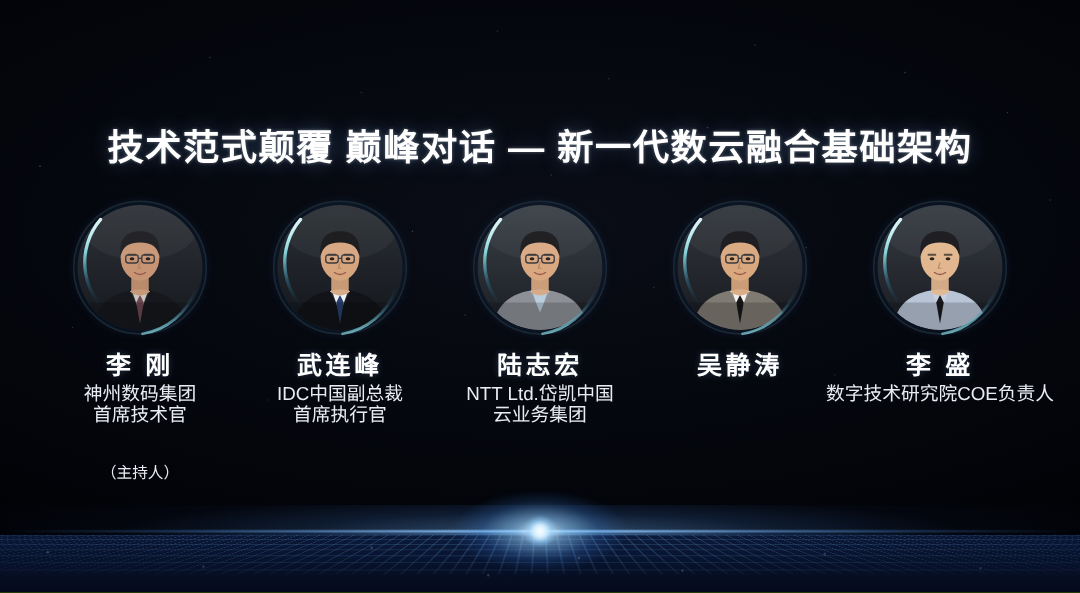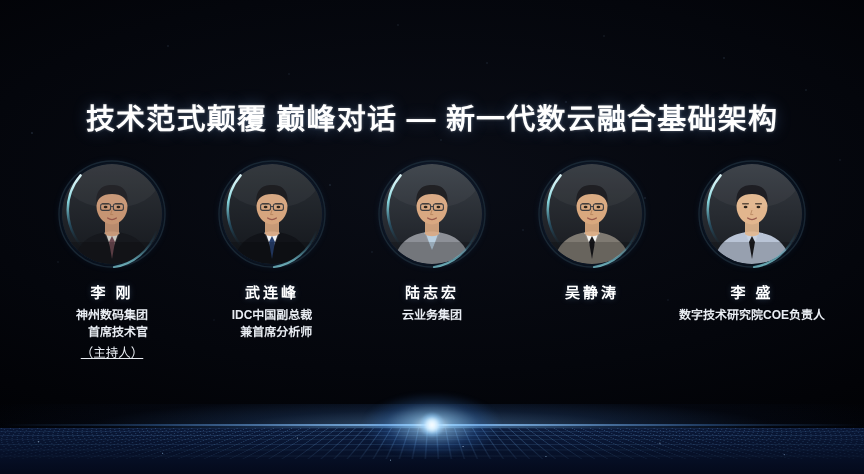--- a/index.html
+++ b/index.html
@@ -168,33 +168,33 @@
   .portrait{
     position:absolute;left:6px;top:6px;width:100px;height:100px;
     border-radius:50%;overflow:hidden;
     background:#14181e;
     box-shadow:0 0 12px rgba(80,150,220,.20) inset,0 0 10px rgba(60,130,210,.22);
   }
   .portrait svg{display:block;width:100px;height:100px;}
 
   .name{
     margin-top:14px;
-    font-size:15px;font-weight:700;letter-spacing:3px;
+    font-size:20px;font-weight:700;letter-spacing:3px;
     color:#ffffff;line-height:18px;white-space:nowrap;
     text-shadow:0 0 6px rgba(150,200,255,.25);
   }
   .org{
     margin-top:5px;
-    font-size:12px;line-height:17px;font-weight:700;
-    color:#e9edf3;text-align:right;white-space:nowrap;
+    font-size:15px;line-height:17px;font-weight:400;
+    color:#e9edf3;text-align:center;white-space:nowrap;
   }
   .org div{white-space:nowrap;}
   .role-tag{
-    margin-top:4px;
-    font-size:12.5px;line-height:17px;color:#e9edf3;white-space:nowrap;text-decoration:underline;
+    margin-top:29px;
+    font-size:12.5px;line-height:17px;color:#e9edf3;white-space:nowrap;
   }
 </style>
 </head>
 <body>
 
 <div class="stage">
 
   <div class="bg-vignette"></div>
   <div class="bg-stars"></div>
 
@@ -318,21 +318,21 @@
               </linearGradient>
             </defs>
             <circle cx="56" cy="56" r="53" fill="none" stroke="#1c2b38" stroke-width="1.4" opacity=".85"></circle>
             <path d="M 24.5 17.5 A 53 53 0 0 0 37 97" fill="none" stroke="url(#rg1)" stroke-width="2.6" stroke-linecap="round"></path>
             <path d="M 100 74 A 53 53 0 0 1 58 109" fill="none" stroke="url(#rg21)" stroke-width="2.2" stroke-linecap="round"></path>
           </svg>
         </div>
         <div class="name">武连峰</div>
         <div class="org">
           <div>IDC中国副总裁</div>
-          <div>兼首席分析师</div>
+          <div>首席执行官</div>
         </div>
       </div>
       <div class="speaker">
         <div class="portrait-wrap">
           <div class="portrait">
             <svg viewBox="0 0 100 100">
               <defs>
                 <linearGradient id="bg-portrait-lu-zhihong" x1="0" y1="0" x2="0" y2="1">
                   <stop offset="0%" stop-color="#3a4047"></stop>
                   <stop offset="100%" stop-color="#1a1d23"></stop>
@@ -379,20 +379,21 @@
                 <stop offset="100%" stop-color="#08131c" stop-opacity="0"></stop>
               </linearGradient>
             </defs>
             <circle cx="56" cy="56" r="53" fill="none" stroke="#1c2b38" stroke-width="1.4" opacity=".85"></circle>
             <path d="M 24.5 17.5 A 53 53 0 0 0 37 97" fill="none" stroke="url(#rg2)" stroke-width="2.6" stroke-linecap="round"></path>
             <path d="M 100 74 A 53 53 0 0 1 58 109" fill="none" stroke="url(#rg22)" stroke-width="2.2" stroke-linecap="round"></path>
           </svg>
         </div>
         <div class="name">陆志宏</div>
         <div class="org">
+          <div>NTT Ltd.岱凯中国</div>
           <div>云业务集团</div>
         </div>
       </div>
       <div class="speaker">
         <div class="portrait-wrap">
           <div class="portrait">
             <svg viewBox="0 0 100 100">
               <defs>
                 <linearGradient id="bg-portrait-wu-jingtao" x1="0" y1="0" x2="0" y2="1">
                   <stop offset="0%" stop-color="#32373d"></stop>

